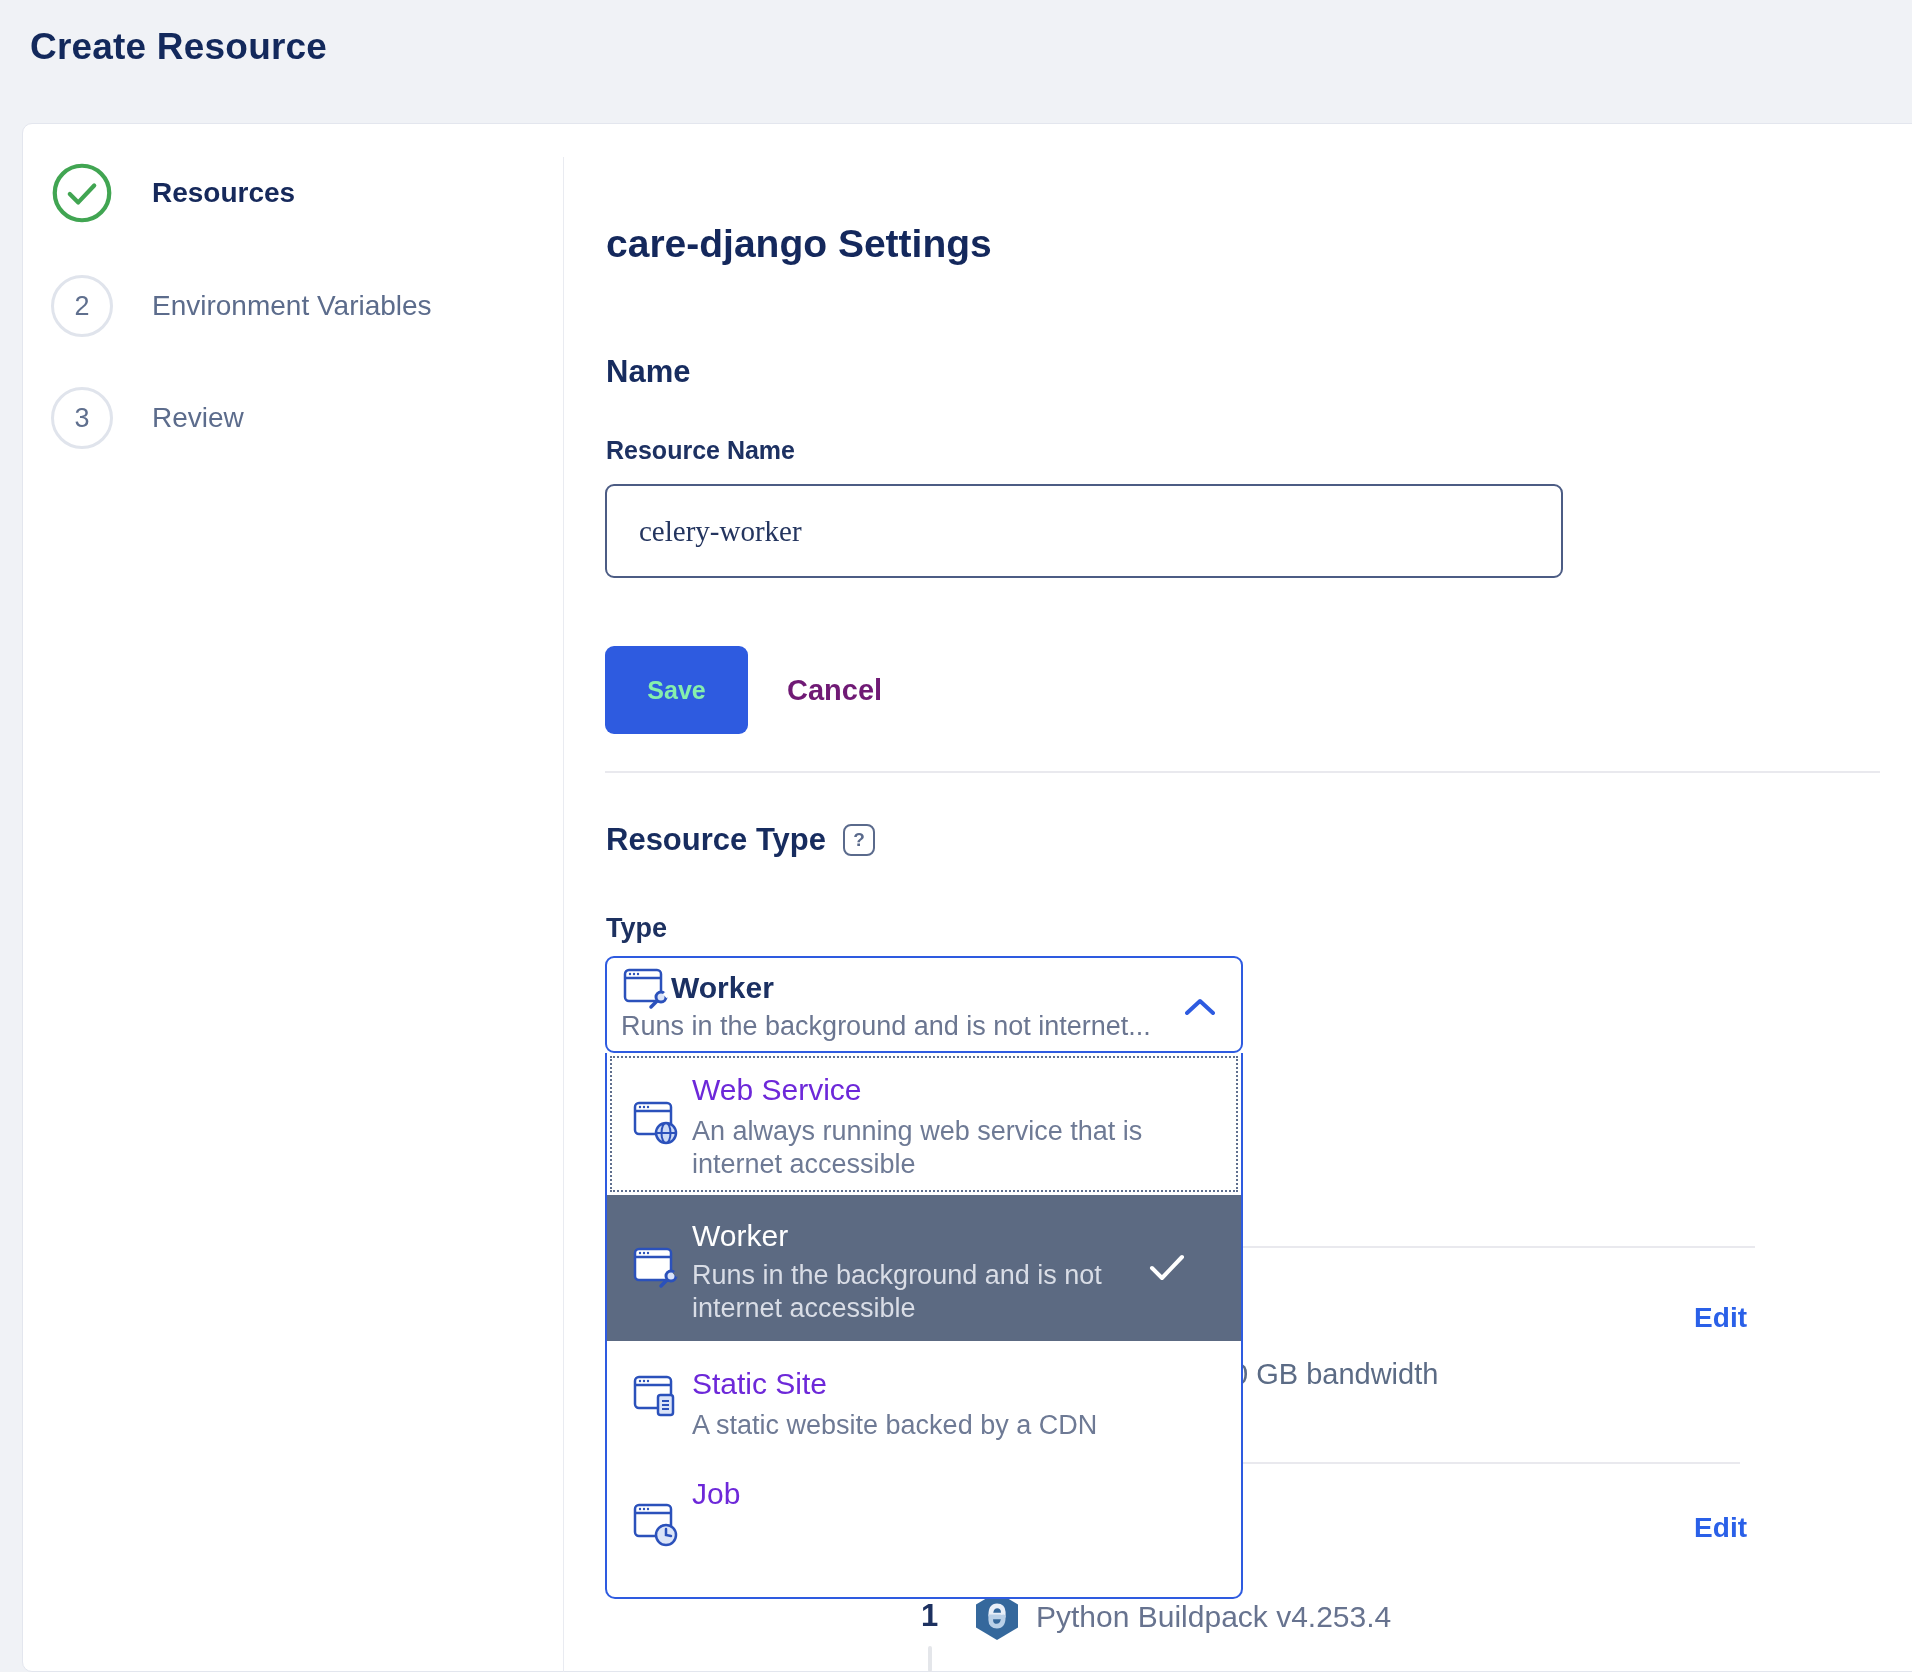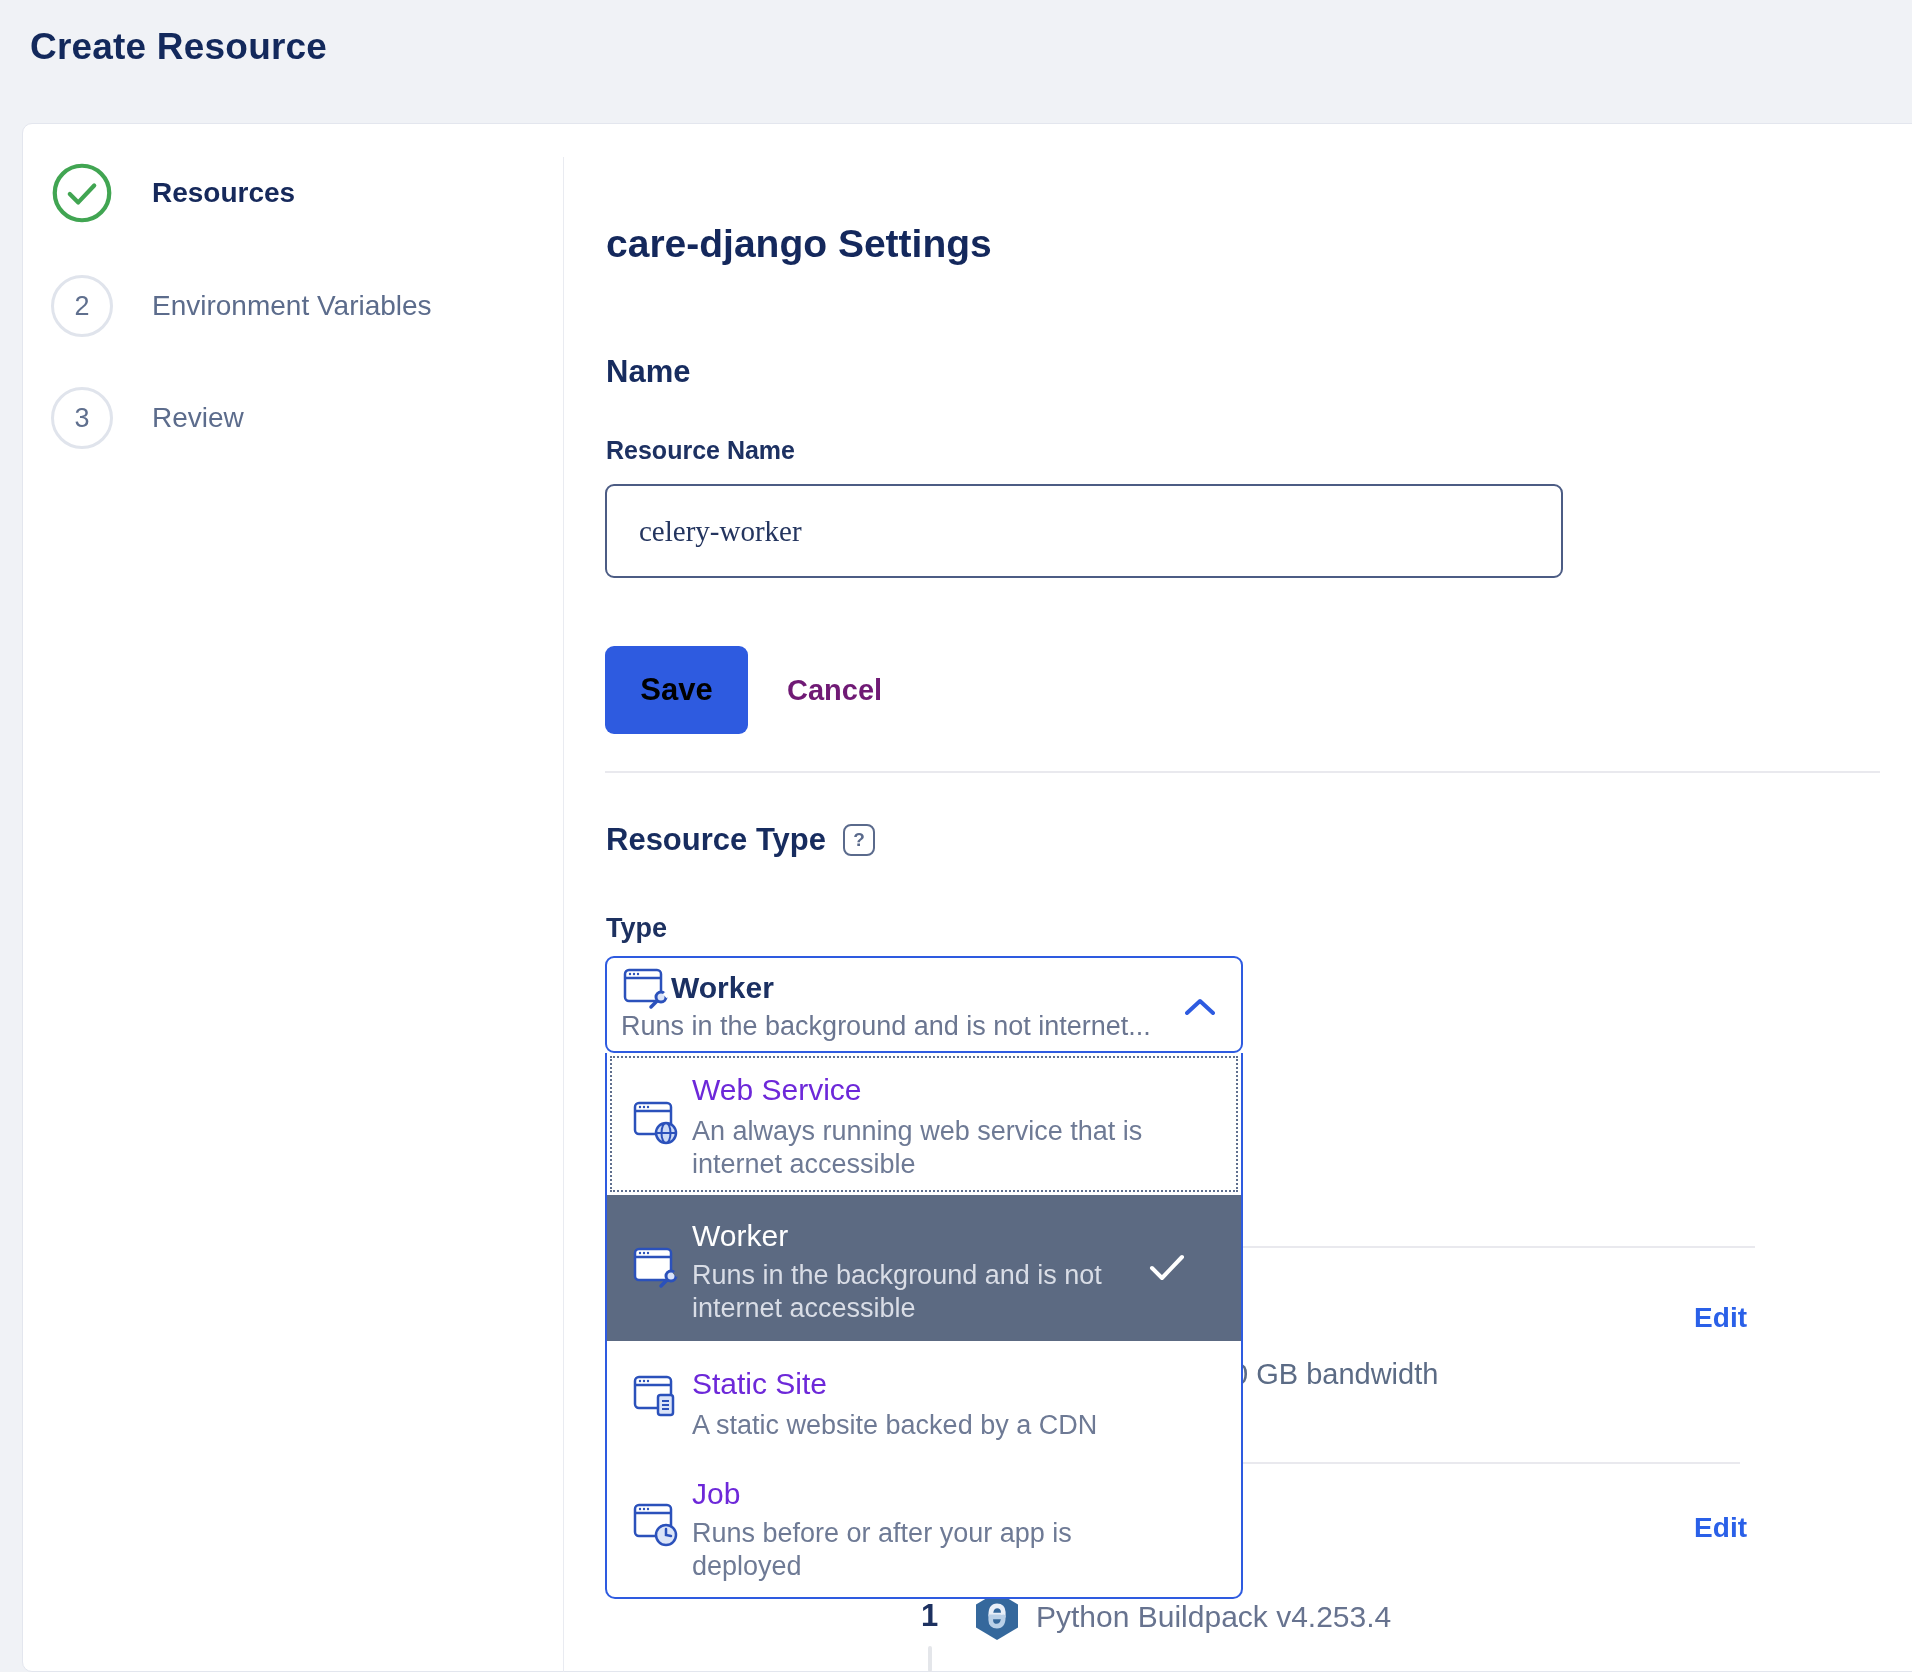--- a/index.html
+++ b/index.html
@@ -18,21 +18,21 @@
   .step-label { position:absolute; left:112px; top:15px; font-size:28px; }
   .step-label.active { color:#16295b; font-weight:bold; }
   .step-label.inactive { color:#5c6c8c; }
 
   
   .settings-title { position:absolute; left:606px; top:222px; font-size:39px; font-weight:bold; color:#14285c; }
   .section-head { position:absolute; left:606px; font-size:31px; font-weight:bold; color:#172c5f; }
   .field-label { position:absolute; left:606px; top:436px; font-size:25px; font-weight:bold; color:#1d3162; }
   .name-input { position:absolute; left:605px; top:484px; width:958px; height:94px; border:2px solid #4c5c84; border-radius:9px; background:#fff; font-family:Liberation Serif, serif; font-size:29px; color:#24355f; padding:0 32px; outline:none; }
 
-  .save-btn { position:absolute; left:605px; top:646px; width:143px; height:88px; background:#2e5be0; border:none; border-radius:9px; color:#000000; font-size:31px; font-weight:bold; font-family:"Liberation Sans",sans-serif; cursor:pointer; }
+  .save-btn { position:absolute; left:605px; top:646px; width:143px; height:88px; background:#2e5be0; border:none; border-radius:9px; color:#86efac; font-size:25px; font-weight:bold; font-family:"Liberation Sans",sans-serif; cursor:pointer; }
   .cancel-link { position:absolute; left:787px; top:674px; font-size:29px; font-weight:bold; color:#701a75; cursor:pointer; }
 
   .hdivider { position:absolute; height:2px; background:#e9e9ee; }
   .div-top { left:605px; top:771px; width:1275px; }
   .div-bg1 { left:1210px; top:1246px; width:545px; z-index:1; }
   .div-bg2 { left:1210px; top:1462px; width:530px; z-index:1; }
 
   .rt-head-row { position:absolute; left:606px; top:822px; display:flex; align-items:center; gap:17px; }
   .rt-head { font-size:31px; font-weight:bold; color:#172c5f; }
   .help-box { width:32px; height:32px; border:2px solid #5a6a8c; border-radius:8px; color:#5a6a8c; font-size:19px; font-weight:bold; display:flex; align-items:center; justify-content:center; cursor:pointer; background:#fff; }
@@ -221,18 +221,17 @@
           <rect x="2" y="2" width="36" height="31" rx="4" fill="#fff" stroke="#2b51bb" stroke-width="2.5"></rect>
           <line x1="2" y1="10" x2="38" y2="10" stroke="#2b51bb" stroke-width="2.5"></line>
           <circle cx="7" cy="6" r="1.2" fill="#2b51bb"></circle>
             <circle cx="11" cy="6" r="1.2" fill="#2b51bb"></circle>
             <circle cx="15" cy="6" r="1.2" fill="#2b51bb"></circle>
           <circle cx="33" cy="32" r="10" fill="#dbe4f8" stroke="#2b51bb" stroke-width="2.5"></circle>
           <polyline points="33,26 33,32 38,33" stroke="#2b51bb" stroke-width="2.5" fill="none" stroke-linecap="round"></polyline>
         </svg>
       </span>
       <span class="opt-title">Job</span>
-      <span class="opt-desc">Runs before or after your app is deployed</span>
     </div>
 
   </div>
 
 </div>
 
 </body></html>

